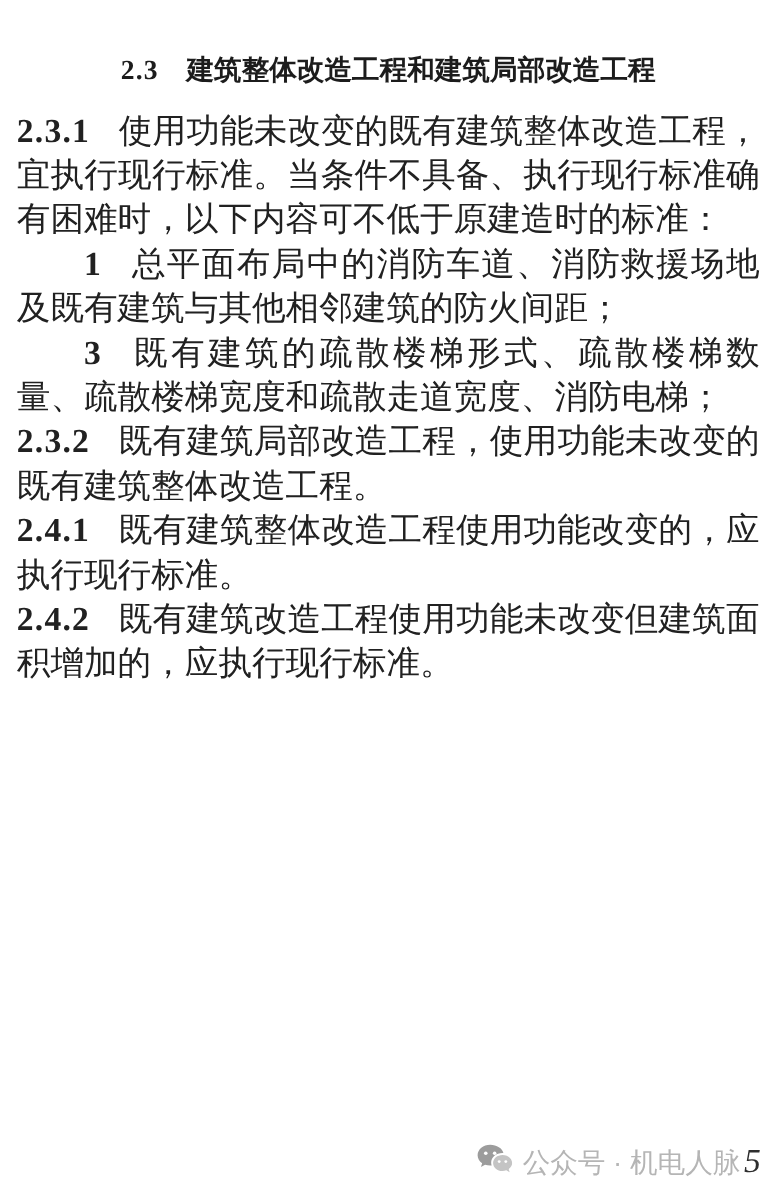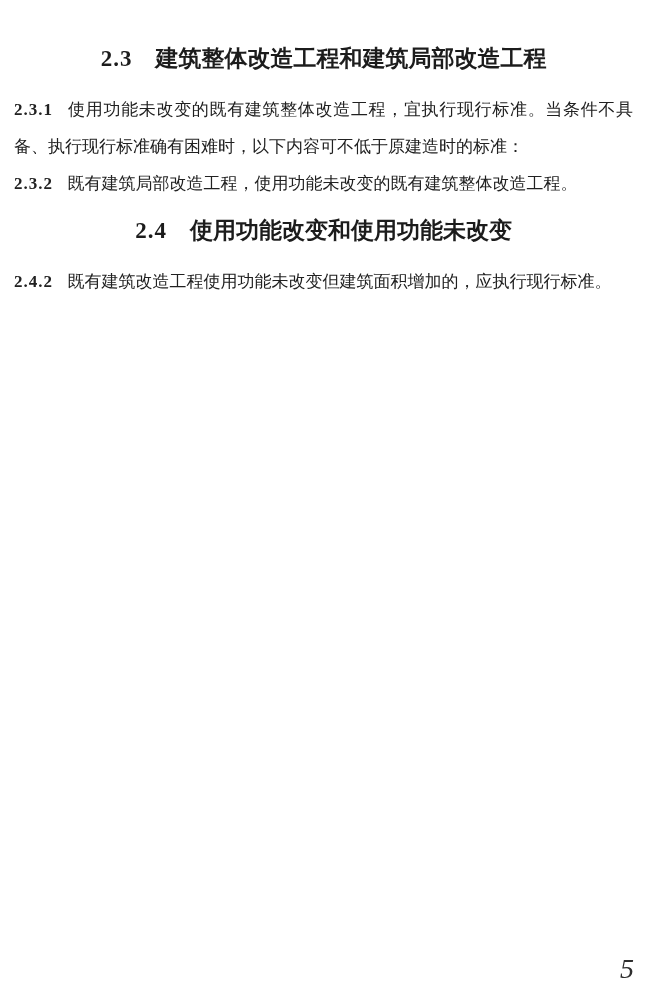--- a/index.html
+++ b/index.html
@@ -22,21 +22,21 @@
     text-align: center;
     font-size: 23px;
     font-weight: bold;
     line-height: 37px;
     color: #1c1c1c;
   }
   .heading:first-child { margin-top: 0; }
   .h-num { margin-right: 1em; letter-spacing: 1px; }
   .clause {
     margin: 0;
-    font-size: 17px;
+    font-size: 28px;
     line-height: 37px;
     text-align: justify;
     text-justify: inter-ideograph;
     color: #212121;
   }
   .clause .num {
     font-weight: bold;
     margin-right: 0.85em;
     letter-spacing: 1px;
   }
@@ -65,29 +65,44 @@
 </style>
 </head>
 <body>
 
 <div class="page">
 
   <h2 class="heading"><span class="h-num">2.3</span><span>建筑整体改造工程和建筑局部改造工程</span></h2>
 
   <p class="clause"><span class="num">2.3.1</span><span>使用功能未改变的既有建筑整体改造工程，宜执行现行标准。当条件不具备、执行现行标准确有困难时，以下内容可不低于原建造时的标准：</span></p>
 
+  <p class="clause list-item"><span class="num">1</span><span>总平面布局中的消防车道、消防救援场地及既有建筑与其他相邻建筑的防火间距；</span></p>
 
 
+  <p class="clause list-item"><span class="num">3</span><span>既有建筑的疏散楼梯形式、疏散楼梯数量、疏散楼梯宽度和疏散走道宽度、消防电梯；</span></p>
 
 
   <p class="clause"><span class="num">2.3.2</span><span>既有建筑局部改造工程，使用功能未改变的既有建筑整体改造工程。</span></p>
 
 
 
-  <h2 class="heading"><span class="h-num">2.4</span><span>使用功能改变和使用功能未改变</span></h2>
 
+  <p class="clause"><span class="num">2.4.1</span><span>既有建筑整体改造工程使用功能改变的，应执行现行标准。</span></p>
 
   <p class="clause"><span class="num">2.4.2</span><span>既有建筑改造工程使用功能未改变但建筑面积增加的，应执行现行标准。</span></p>
 
+  <div class="footer-watermark">
+    <span class="wm-icon">
+      <svg width="30" height="26" viewBox="0 0 30 26" xmlns="http://www.w3.org/2000/svg">
+        <path fill="#9c9c9c" d="M11.5 1C5.7 1 1 4.9 1 9.7c0 2.7 1.5 5.1 3.8 6.7l-1 3.1 3.4-1.8c1.3.4 2.8.6 4.3.6.4 0 .8 0 1.2-.1-.3-.8-.4-1.6-.4-2.4 0-4.5 4.3-8 9.3-8 .3 0 .6 0 .9.1C21.6 4 17 1 11.5 1z"></path>
+        <circle fill="#ffffff" cx="7.8" cy="8" r="1.5"></circle>
+        <circle fill="#ffffff" cx="15.2" cy="8" r="1.5"></circle>
+        <path fill="#c4c4c4" d="M21.7 9.5c-4.3 0-7.8 3-7.8 6.7s3.5 6.7 7.8 6.7c1.1 0 2.2-.2 3.2-.6l2.8 1.5-.8-2.6c1.8-1.2 2.9-3 2.9-5 0-3.7-3.5-6.7-8.1-6.7z"></path>
+        <circle fill="#ffffff" cx="19" cy="15" r="1.2"></circle>
+        <circle fill="#ffffff" cx="24.5" cy="15" r="1.2"></circle>
+      </svg>
+    </span>
+    <span>公众号 · 机电人脉</span>
+  </div>
 
   <div class="page-number">5</div>
 
 </div>
 
 </body></html>

